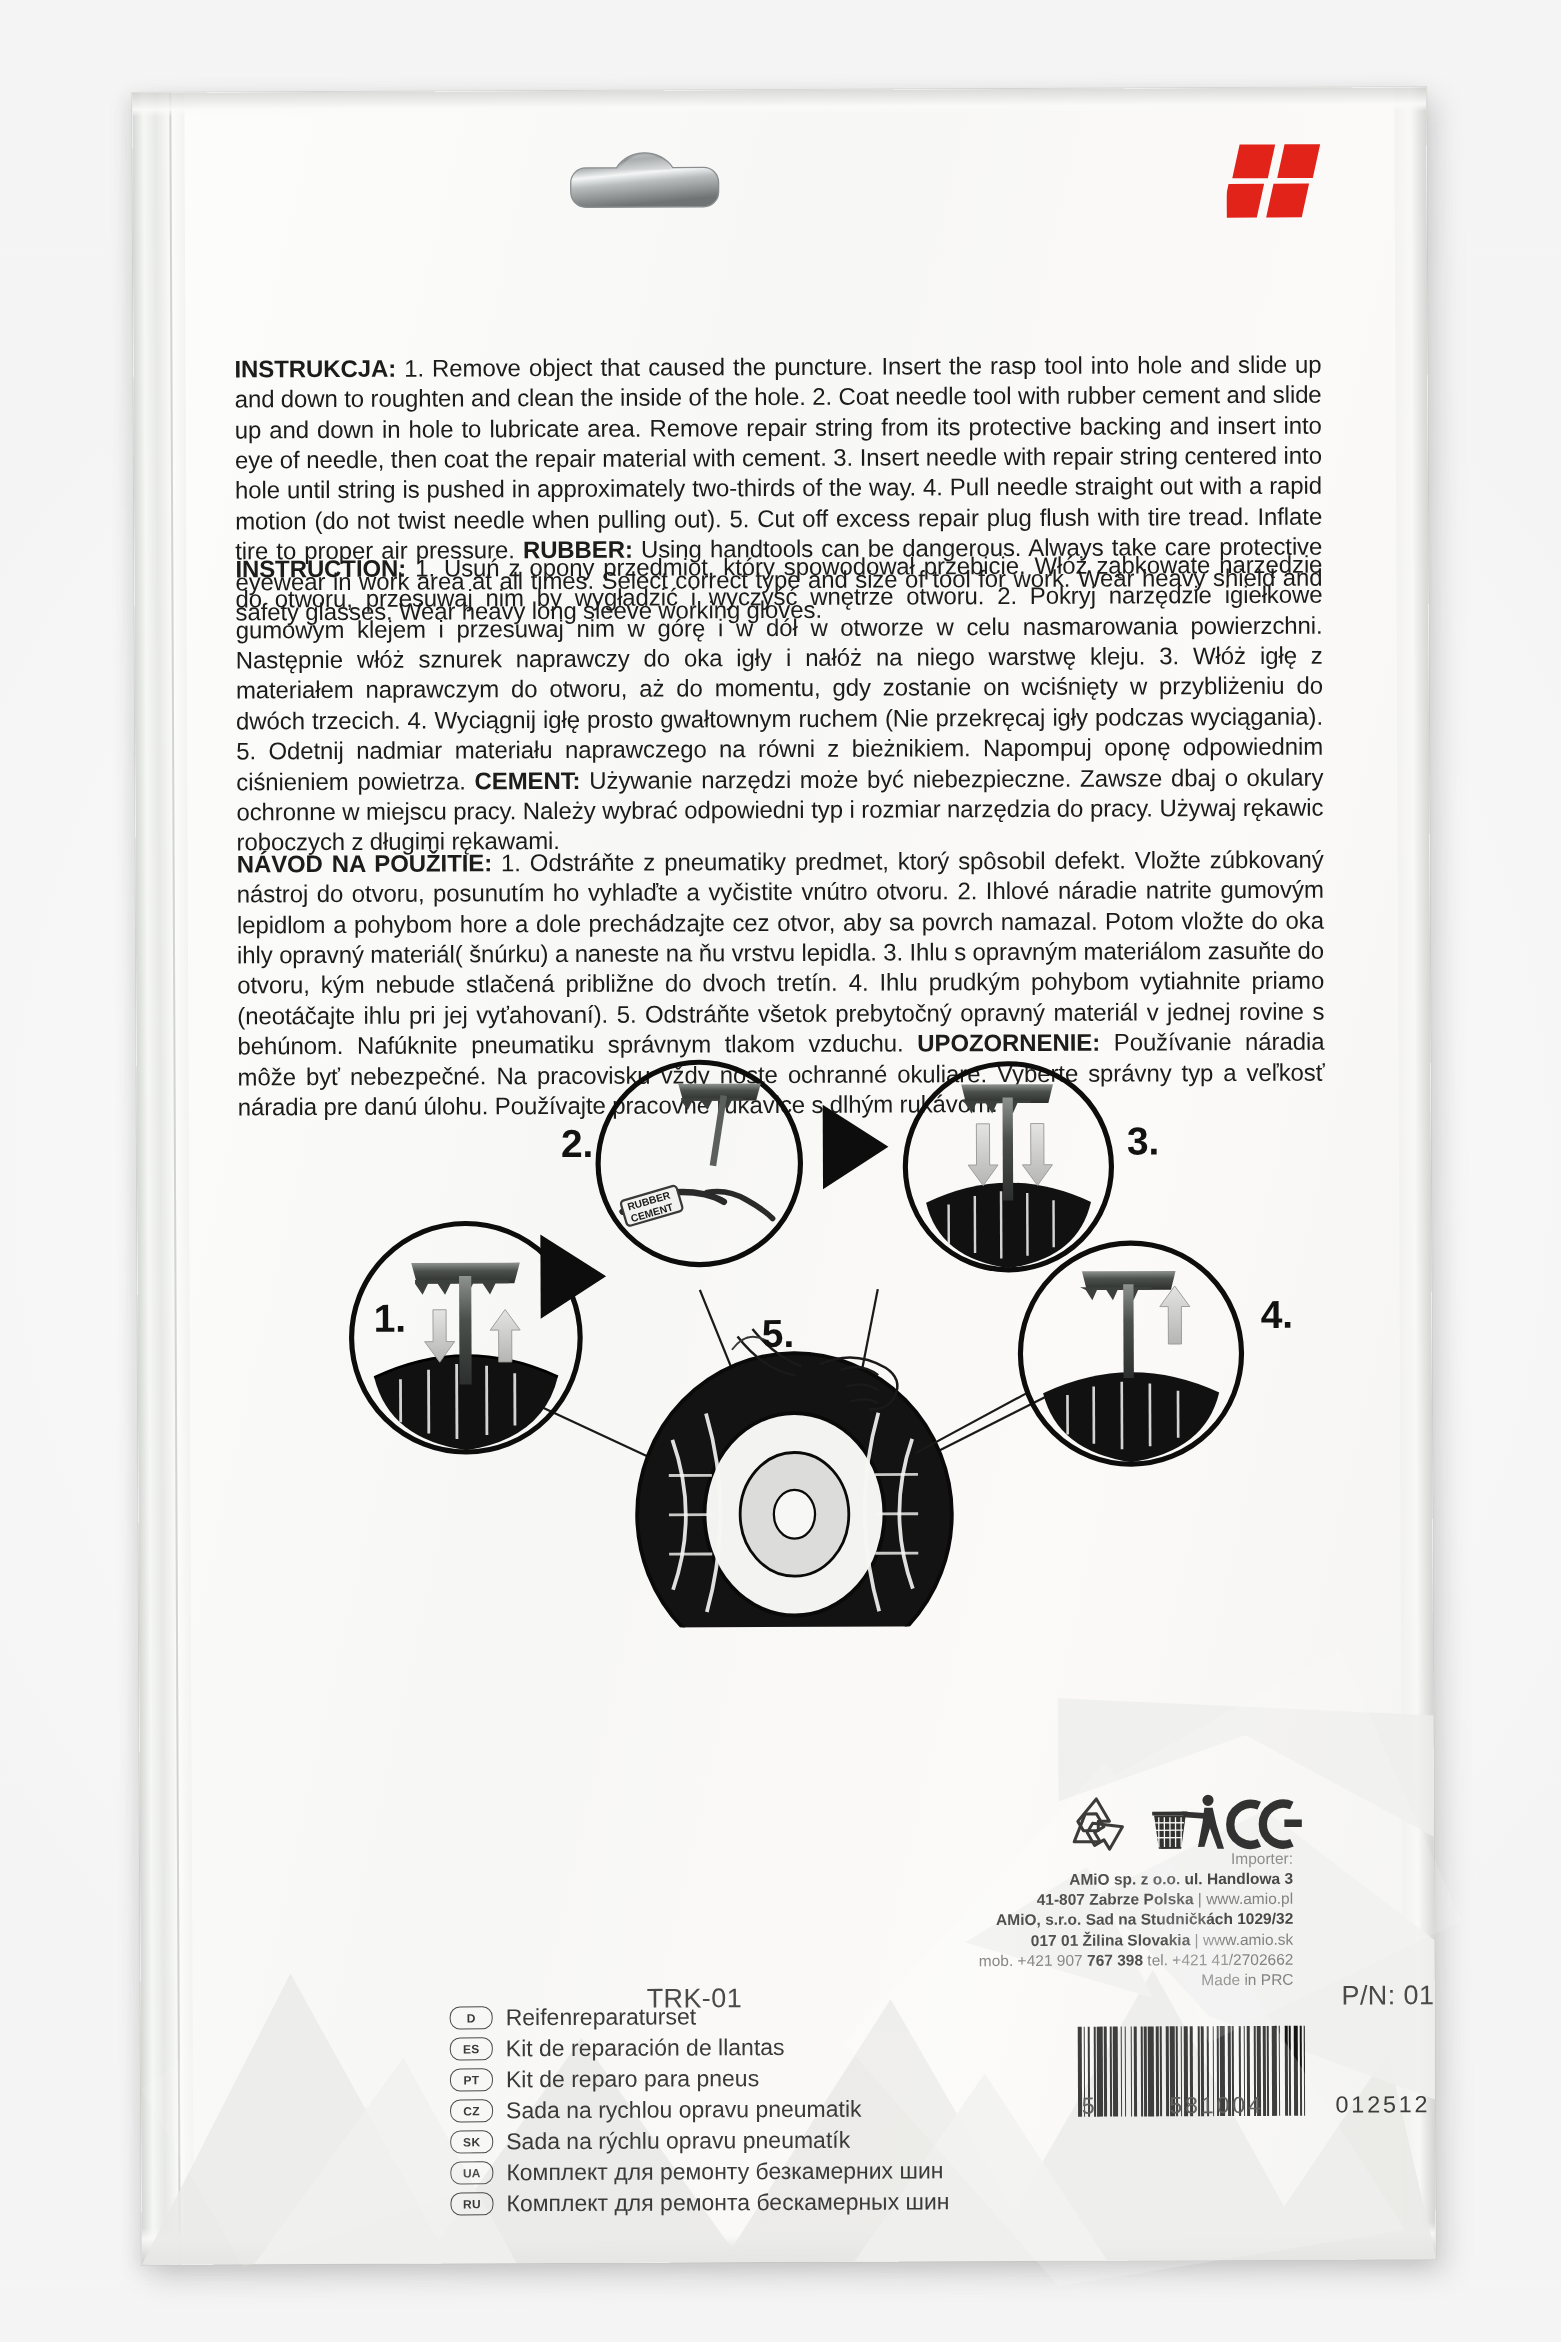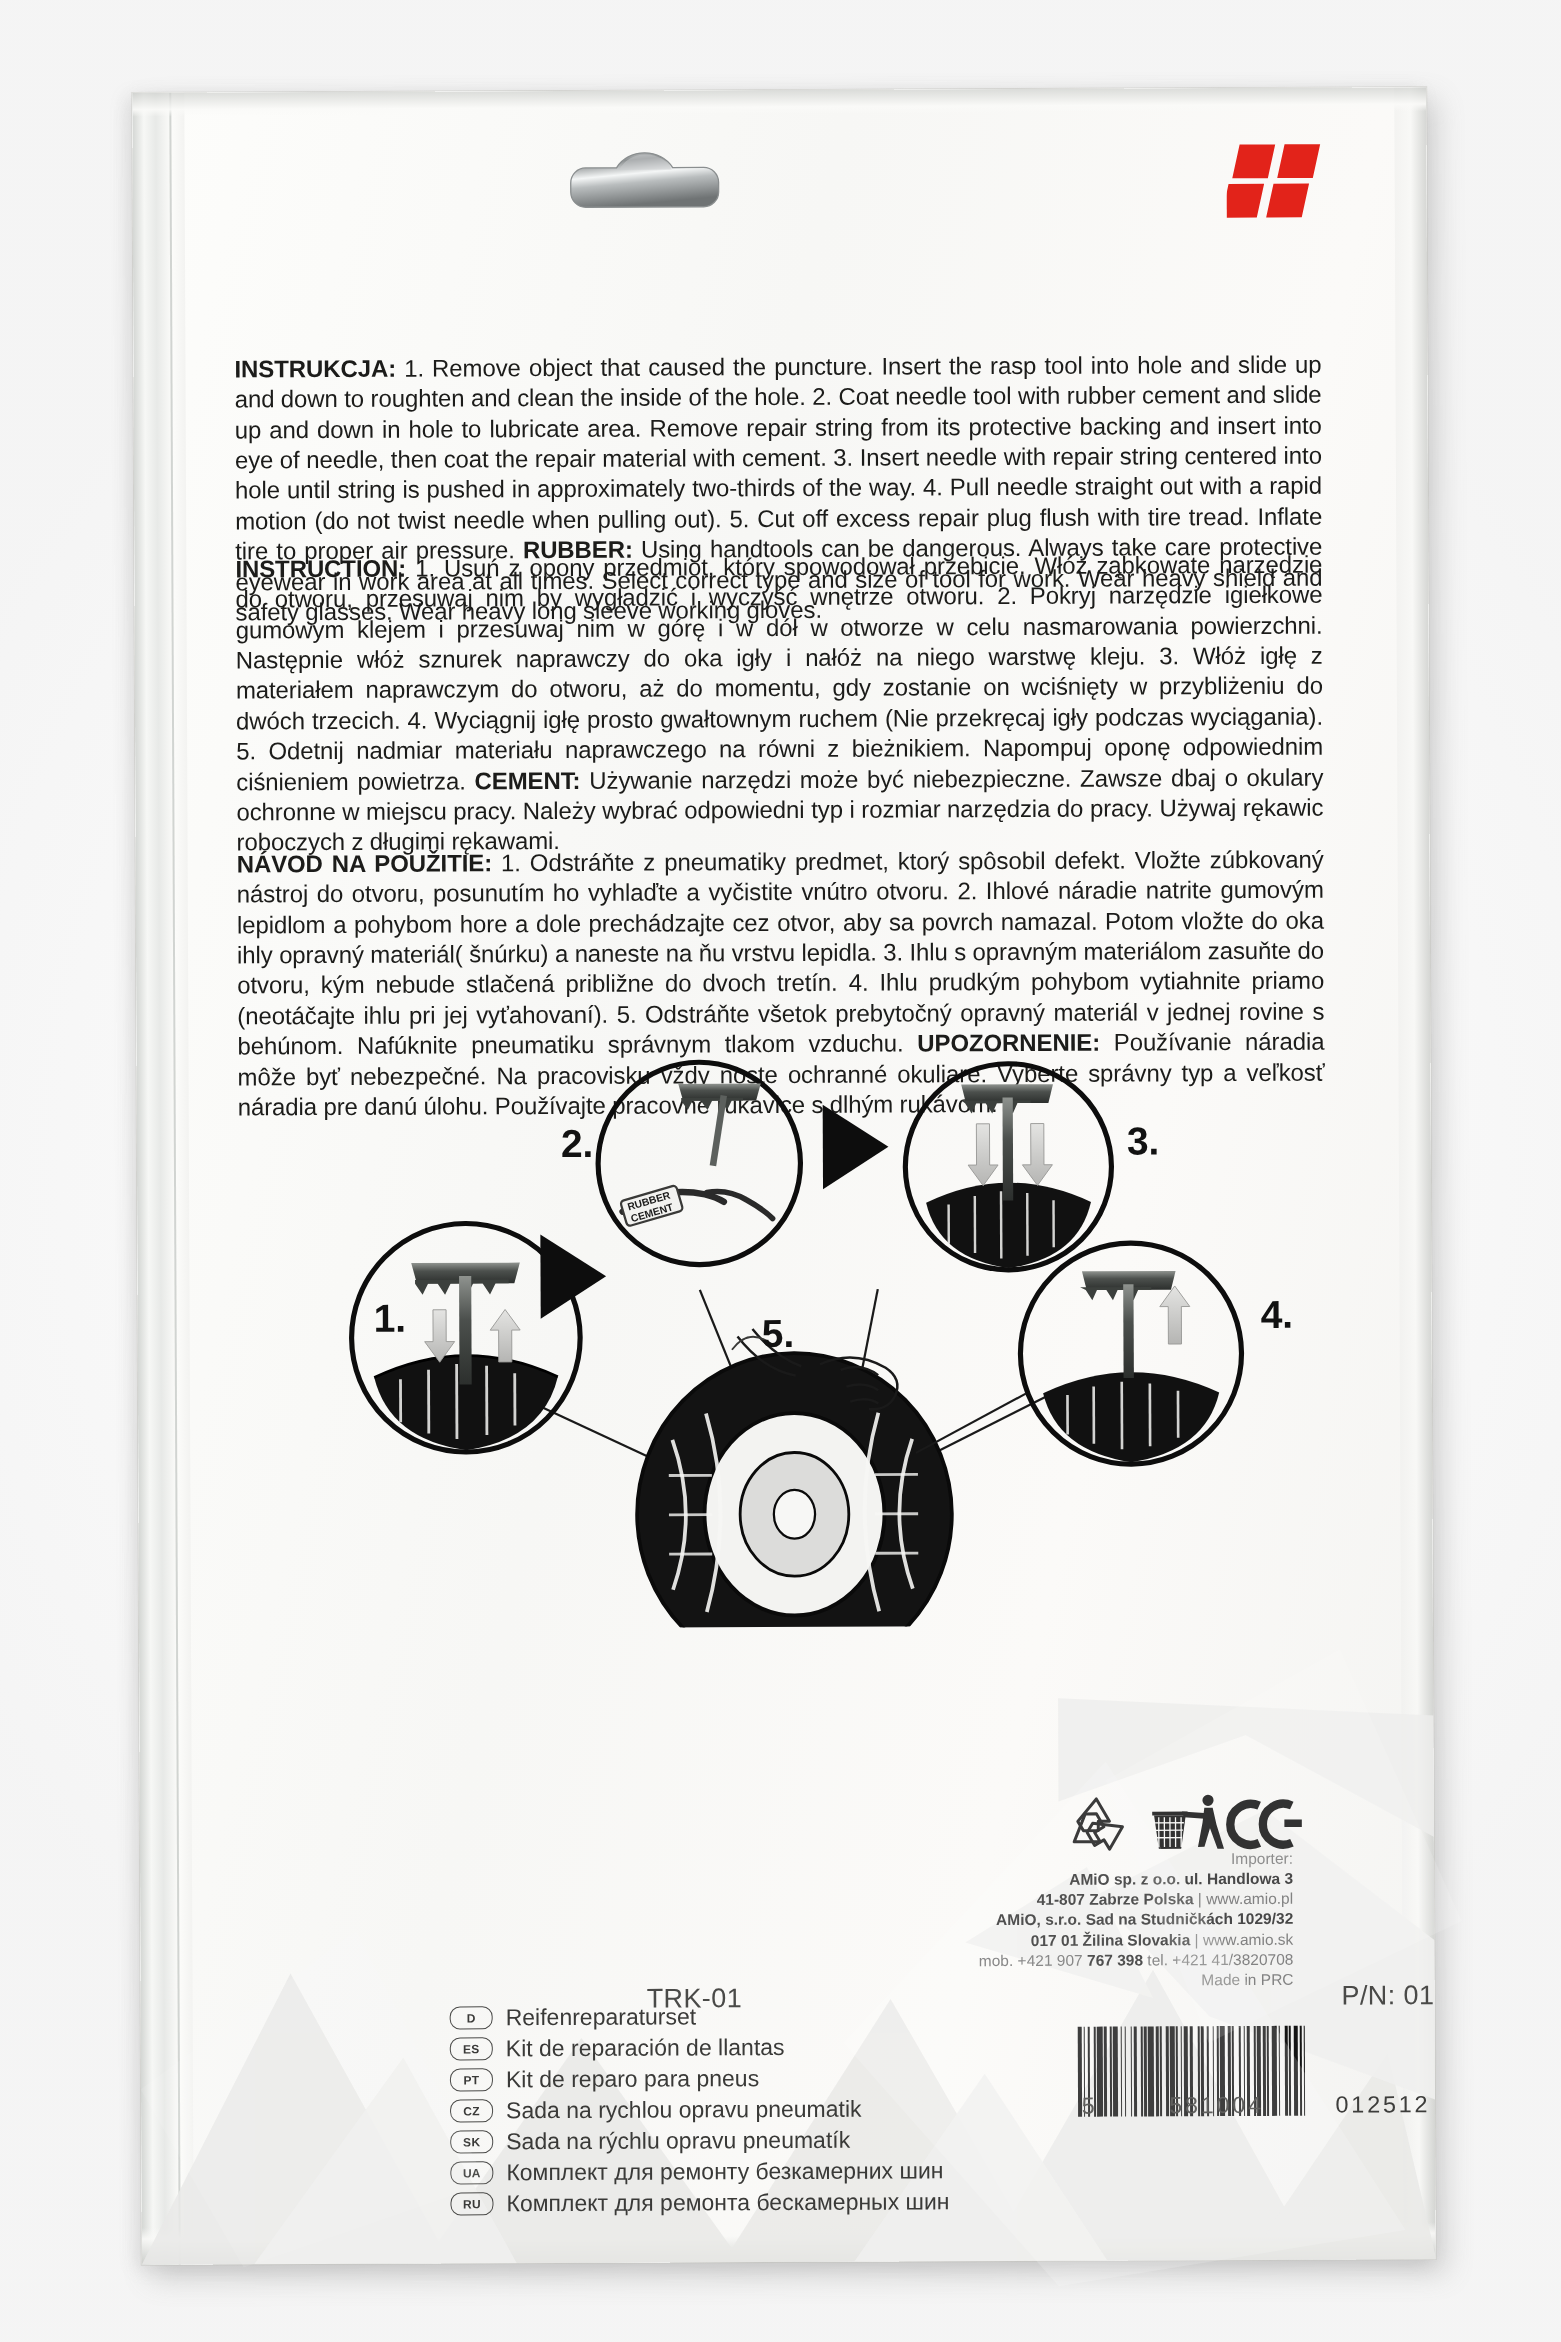--- a/index.html
+++ b/index.html
@@ -510,21 +510,21 @@
     </div>
     <div><span class="b">AMiO, s.r.o. Sad na Studničkách 1029/32</span></div>
     <div>
       <span class="b">017 01 Žilina Slovakia</span>
       <span class="lite">|</span>
       <span class="lite">www.amio.sk</span>
     </div>
     <div>
       <span class="lite">mob. +421 907</span>
       <span class="b">767 398</span>
-      <span class="lite">tel. +421 41/3820708</span>
+      <span class="lite">tel. +421 41/2702662</span>
     </div>
     <div class="lite">Made in PRC</div>
   </div>
 
   <div class="model-row">
     <span>TRK-01</span>
     <span>
       <span>P/N:</span>
       <span>01251</span>
     </span>

